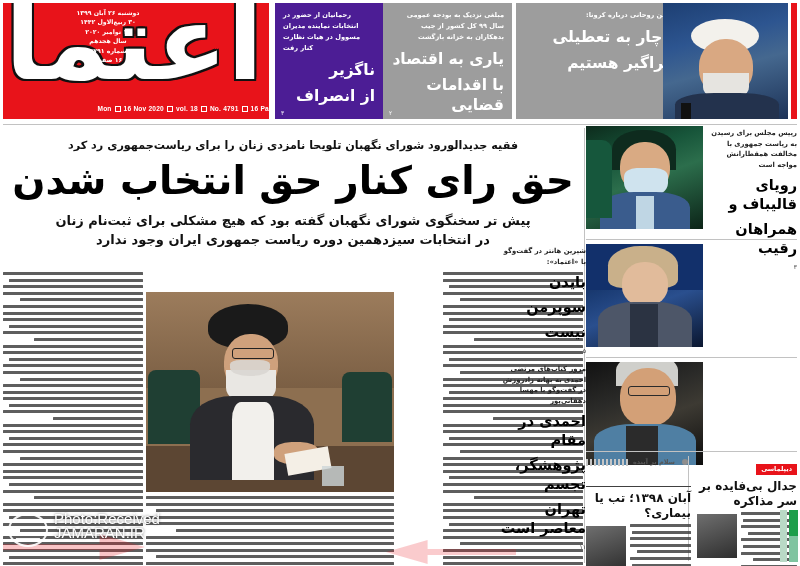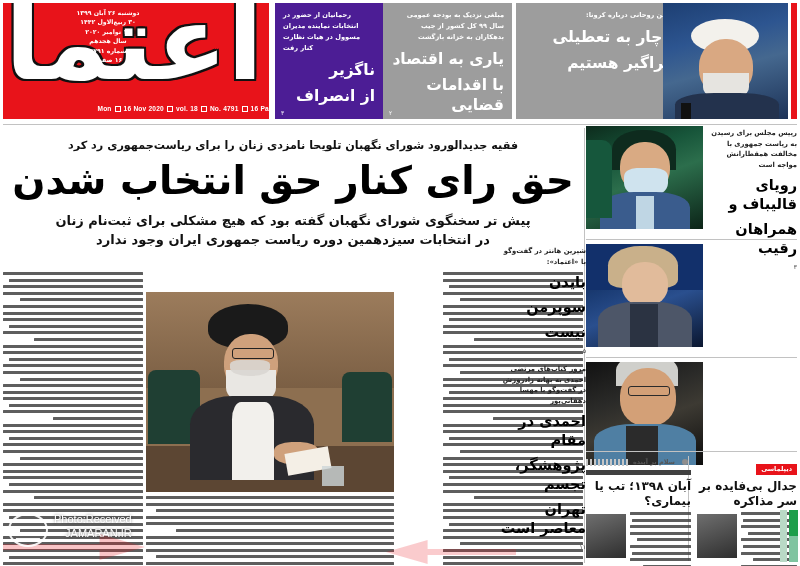--- a/index.html
+++ b/index.html
@@ -107,23 +107,22 @@
 
   .mainphoto{
     position:absolute;left:143px;top:20px;width:248px;height:200px;
     background:linear-gradient(170deg,#7d6247 0%,#8a6b4c 30%,#6d543c 64%,#43342a 100%);
     overflow:hidden;border:0;
   }
   .photocap{position:absolute;left:143px;top:224px;width:248px;}
   .watermark{
     position:absolute;left:8px;top:512px;width:132px;height:42px;
     color:#fff;direction:ltr;font-family:"Liberation Sans",sans-serif;
-    font-size:11px;line-height:14px;font-weight:normal;z-index:30;
+    font-size:15px;line-height:14px;font-weight:normal;z-index:30;
     text-shadow:0 0 3px rgba(0,0,0,.55);
-    text-align:right;
   }
   .wm-badge{
     position:absolute;left:0;top:1px;width:40px;height:34px;
     border:2px solid #fff;border-radius:50%;opacity:.92;
     box-sizing:border-box;
   }
   .wm-badge:after{
     content:"";position:absolute;left:7px;top:12px;width:24px;height:9px;
     border-top:2px solid #fff;border-bottom:2px solid #fff;transform:skewX(-12deg);
   }
@@ -156,21 +155,21 @@
   .p-ahmadi{background:linear-gradient(160deg,#121212 0%,#2a2a28 34%,#3d3a33 56%,#0d0d0d 100%);}
 
   
   .sb-bottom{position:absolute;left:0;top:330px;width:211px;height:107px;}
   .sb-cellL{position:absolute;right:0;top:0;width:100px;}
   .sb-cellR{position:absolute;left:0;top:0;width:105px;}
   .tag-red{background:#e8131a;color:#fff;font-size:6.5px;font-weight:bold;padding:1.5px 5px;display:inline-block;}
   .sb-bottom h4{margin:4px 0 3px 0;font-size:12px;line-height:15px;direction:rtl;text-align:right;font-weight:bold;}
   .mugshot{width:40px;height:44px;background:linear-gradient(160deg,#6f6f6f,#2e2e2e);margin:2px 0;}
   .mug-wrap{display:flex;gap:4px;align-items:flex-start;direction:rtl;}
-  .sun-head{display:flex;align-items:center;gap:4px;direction:rtl;border-bottom:5px solid #404040;padding-bottom:2px;}
+  .sun-head{display:flex;align-items:center;gap:4px;direction:rtl;border-bottom:1px solid #404040;padding-bottom:18px;}
   .sun-icon{width:12px;height:12px;position:relative;flex:none;}
   .sun-icon:before{content:"";position:absolute;left:3px;top:3px;width:6px;height:6px;border-radius:50%;background:#8e8e8e;}
   .hatch{flex:1;height:7px;background:repeating-linear-gradient(90deg,#c6c6c6 0 2px,transparent 2px 4px);}
   .brand-tag{font-size:6.5px;color:#555;font-weight:bold;}
 
   .rail{position:absolute;left:789px;top:510px;width:9px;height:52px;
         background:linear-gradient(180deg,#1d9e4b 0%,#1d9e4b 50%,#7fc4a0 50%,#7fc4a0 100%);}
   .rail2{position:absolute;left:780px;top:510px;width:7px;height:52px;background:#b9d9c6;}
 
   .vrule{position:absolute;background:#c2c2c2;width:1px;}

